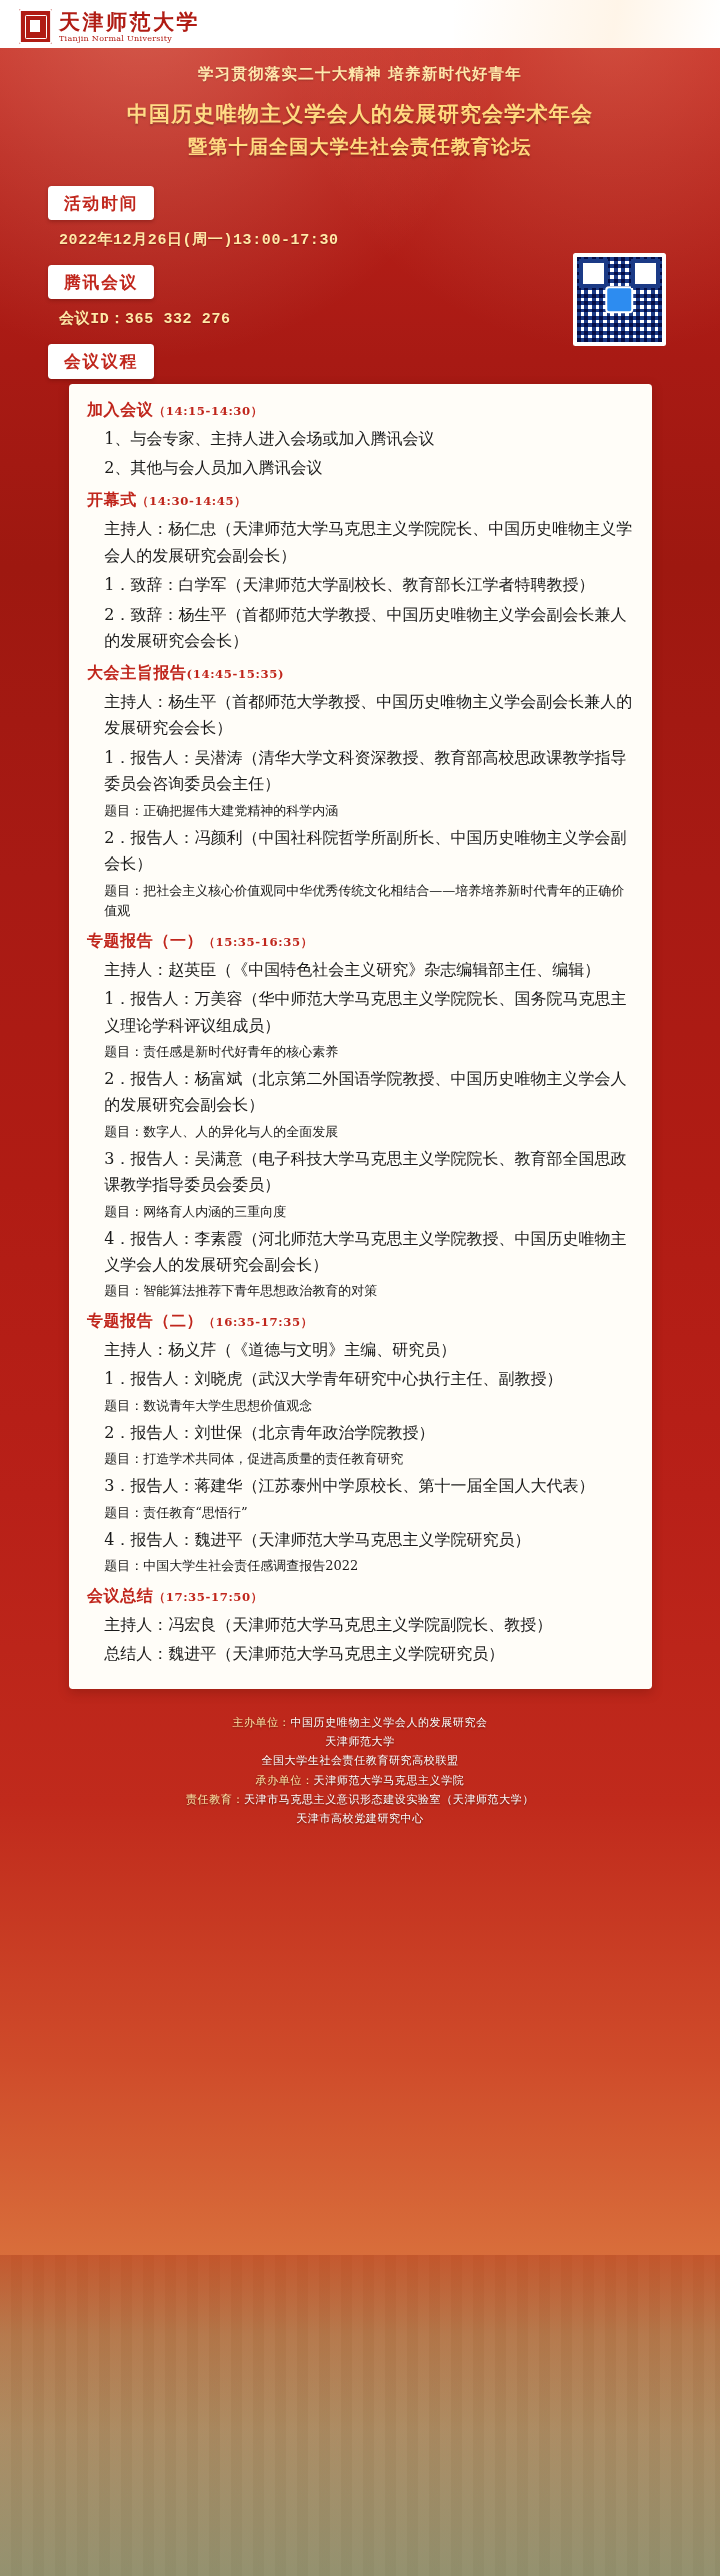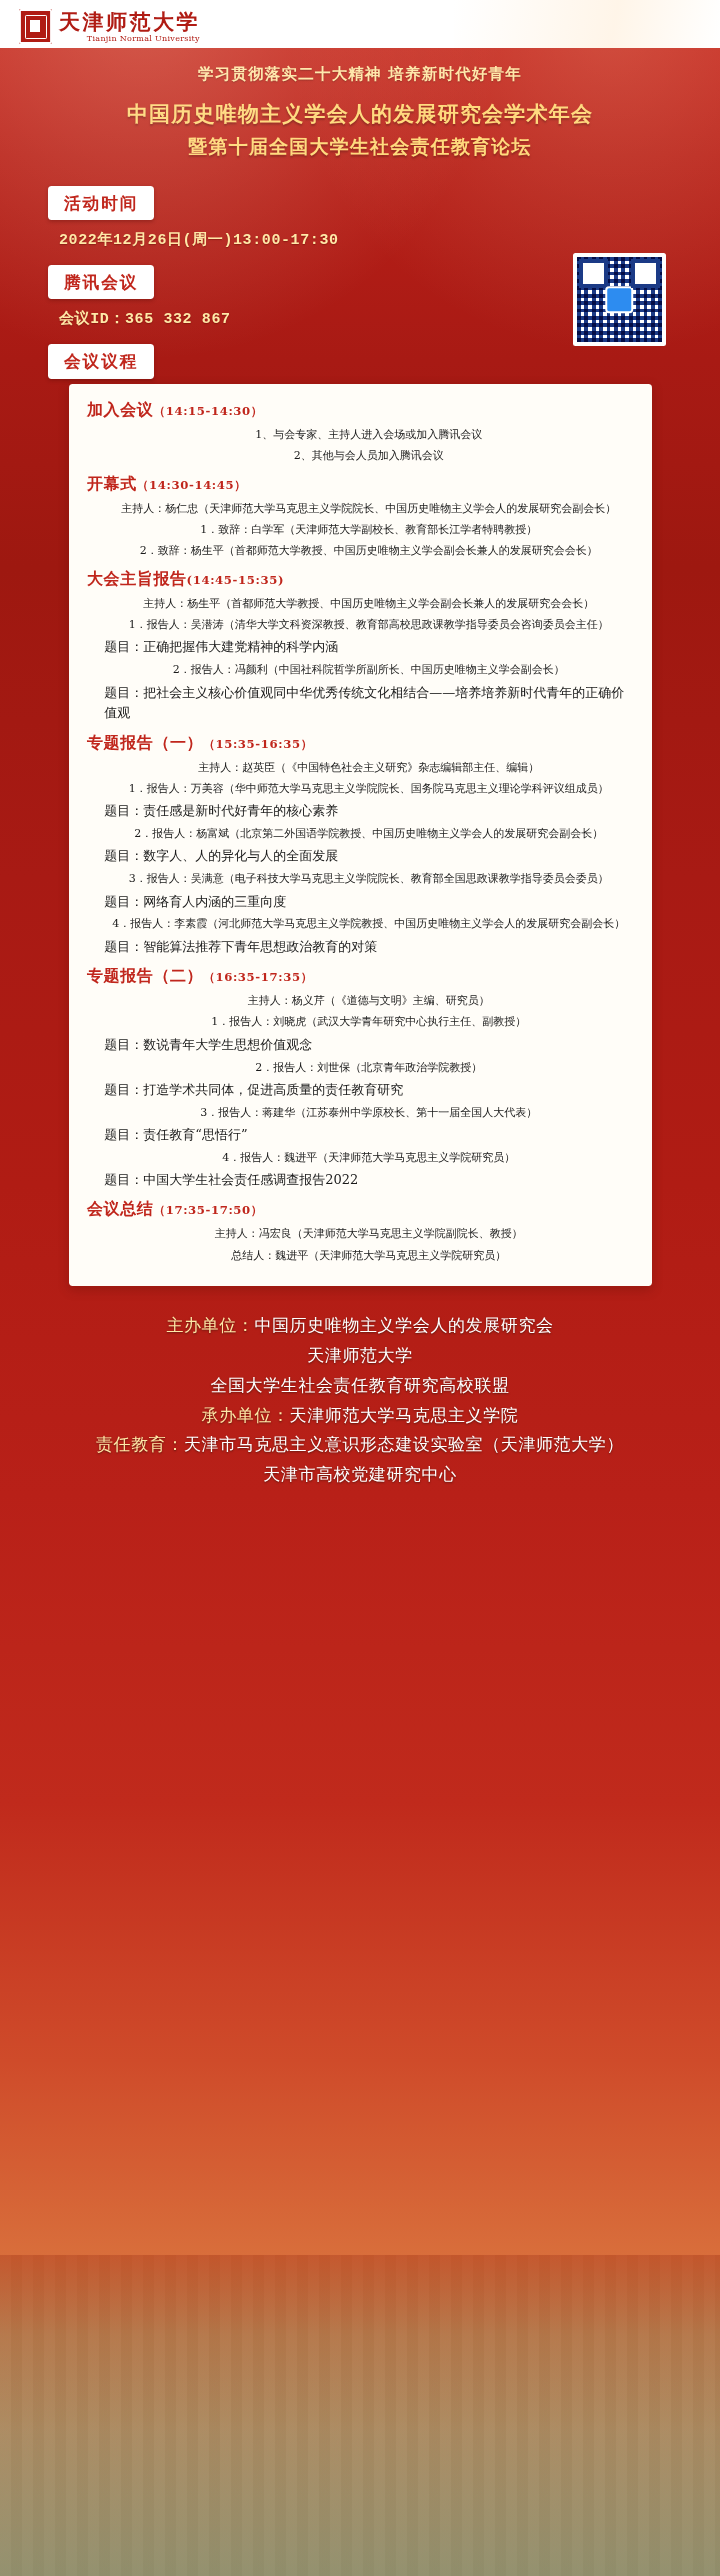--- a/index.html
+++ b/index.html
@@ -54,21 +54,21 @@
   .logo-mark:after{
     content:"";position:absolute;left:11.7px;top:11px;width:10px;height:12.4px;
     background:#fff;
   }
   .logo-text-cn{
     font-family:"DejaVu Serif","Liberation Serif",serif;
     font-size:21px;font-weight:bold;color:#b01c14;letter-spacing:2.5px;line-height:1.1;
   }
   .logo-text-en{
     font-family:"DejaVu Serif","Liberation Serif",serif;
-    font-size:8px;color:#b01c14;letter-spacing:0.3px;margin-top:1.2px;text-align:right;
+    font-size:8px;color:#b01c14;letter-spacing:0.3px;margin-top:1.2px;
   }
   .header-sheen{
     position:absolute;right:0;top:0;width:266px;height:48px;
     background:linear-gradient(100deg, rgba(255,255,255,0) 0%, rgba(255,244,230,.9) 60%, rgba(255,255,255,0) 100%);
     pointer-events:none;
   }
   
   .slogan{
     text-align:center;margin-top:16px;
     font-family:"DejaVu Serif","Liberation Serif",serif;
@@ -133,36 +133,35 @@
     position:relative;
   }
   .sec-title{
     font-family:"DejaVu Serif","Liberation Serif",serif;
     font-size:16px;font-weight:bold;color:#c0261c;letter-spacing:0.6px;
     margin:8.7px 0 5px 0;
   }
   .sec-title .time{font-size:11.7px;color:#c0261c;font-weight:bold;}
   .sec-title:first-child{margin-top:0;}
   .line{
-    font-size:11px;color:#1a1a1a;line-height:1.65;margin:3.1px 0 3.1px 17.3px;
-    font-family:"DejaVu Serif","Liberation Serif",serif;
-    text-align:center;
+    font-size:16px;color:#1a1a1a;line-height:1.65;margin:3.1px 0 3.1px 17.3px;
+    font-family:"DejaVu Serif","Liberation Serif",serif;
   }
   .topic{
     font-size:13px;color:#1a1a1a;line-height:1.6;margin:3.1px 0 3.1px 17.3px;
     font-family:"DejaVu Serif","Liberation Serif",serif;
   }
   
   .footer{
     position:relative;margin:25px auto 0 auto;width:624px;
     padding-bottom:37px;text-align:center;
   }
   .footer-row{
-    color:#ffffff;font-size:17px;line-height:1.75;letter-spacing:0.6px;
-    font-family:Liberation Sans, sans-serif;
+    color:#ffffff;font-size:11px;line-height:1.75;letter-spacing:0.6px;
+    font-family:Liberation Mono, monospace;
     text-shadow:0 1.2px 1.9px rgba(40,20,10,.6);
   }
   .footer-row .lbl{color:#ffe9a8;}
 </style>
 </head>
 <body>
 
 <div class="page">
   <div class="rays"></div>
   <div class="bottom-photo"></div>
@@ -180,21 +179,21 @@
 
   <div class="slogan">学习贯彻落实二十大精神 培养新时代好青年</div>
   <div class="main-title">中国历史唯物主义学会人的发展研究会学术年会</div>
   <div class="sub-title">暨第十届全国大学生社会责任教育论坛</div>
 
   <div class="info">
     <div class="tag">活动时间</div>
     <div class="info-line">2022年12月26日(周一)13:00-17:30</div>
 
     <div class="tag">腾讯会议</div>
-    <div class="info-line">会议ID：365 332 867</div>
+    <div class="info-line">会议ID：365 332 276</div>
 
     <div class="tag">会议议程</div>
 
     <div class="qr">
       <div class="qr-inner">
         <div class="qr-center"></div>
       </div>
     </div>
   </div>
 

